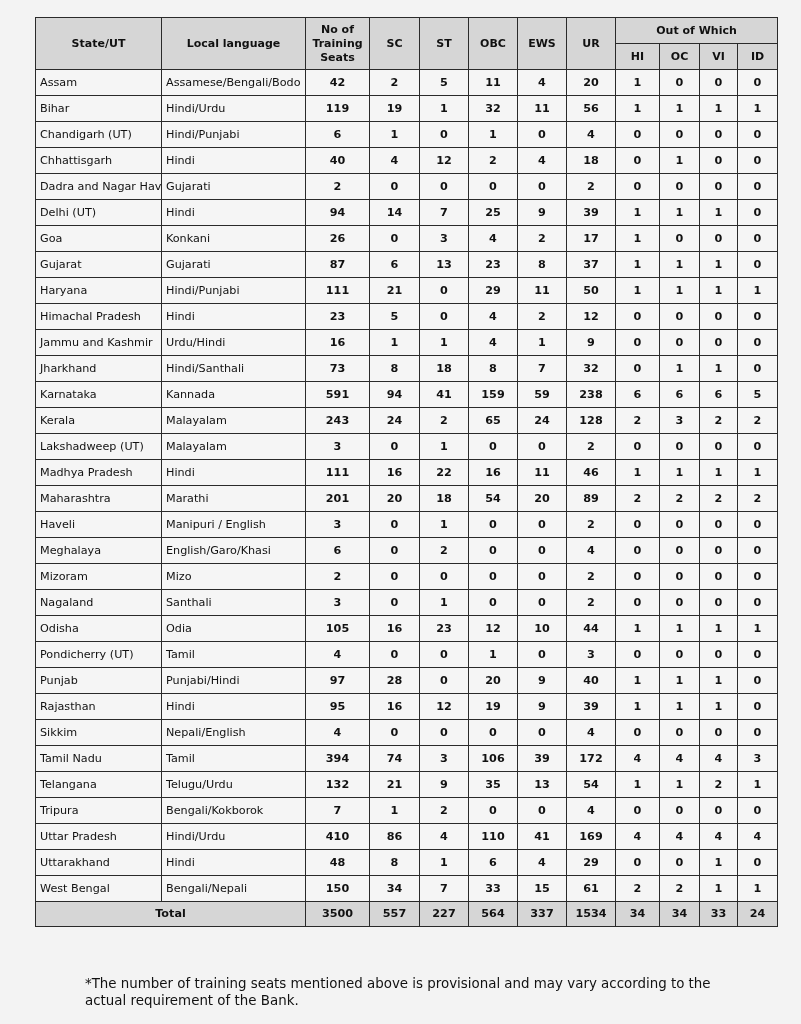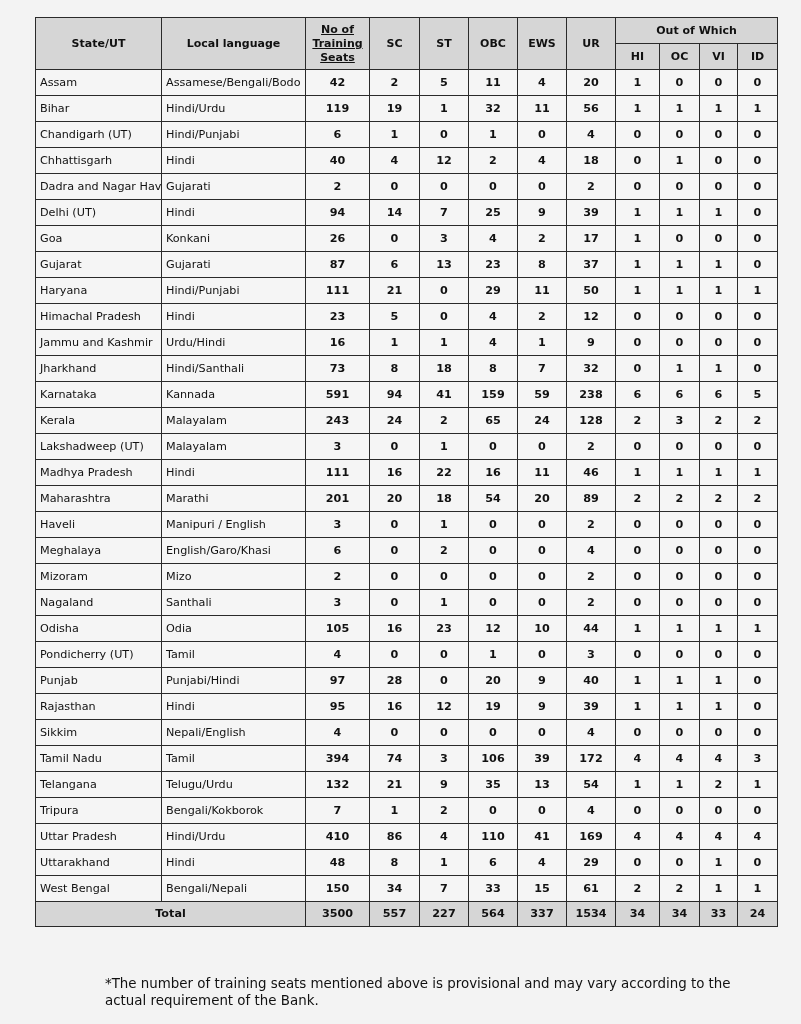--- a/index.html
+++ b/index.html
@@ -40,21 +40,20 @@
   td.num { text-align: center; font-weight: bold; }
   td.wrap { white-space: normal; padding-top: 2px; padding-bottom: 2px; }
   tr.total-row td { background: #d6d6d6; font-weight: bold; text-align: center; height: 24px; }
   .footnote {
     position: absolute;
     left: 85px; top: 975px;
     width: 660px;
     font-size: 13.4px;
     line-height: 17px;
     color: #111;
-    margin-left: 20px;
   }
 </style>
 </head>
 <body>
 
 <table class="seats">
   <colgroup>
     <col style="width:126px">
       <col style="width:144px">
       <col style="width:64px">
@@ -65,21 +64,21 @@
       <col style="width:49px">
       <col style="width:44px">
     <col style="width:40px">
       <col style="width:38px">
       <col style="width:40px">
   </colgroup>
   <thead>
     <tr>
       <th rowspan="2">State/UT</th>
       <th rowspan="2">Local language</th>
-      <th rowspan="2" style="white-space:normal;line-height:14px;padding:0 2px;text-decoration:underline;">No of Training Seats</th>
+      <th rowspan="2" style="white-space:normal;line-height:14px;padding:0 2px;">No of Training Seats</th>
       <th rowspan="2">SC</th>
       <th rowspan="2">ST</th>
       <th rowspan="2">OBC</th>
       <th rowspan="2">EWS</th>
       <th rowspan="2">UR</th>
       <th colspan="4" class="h-tall">Out of Which</th>
     </tr>
     <tr>
       <th class="h-tall">HI</th>
       <th class="h-tall">OC</th>

